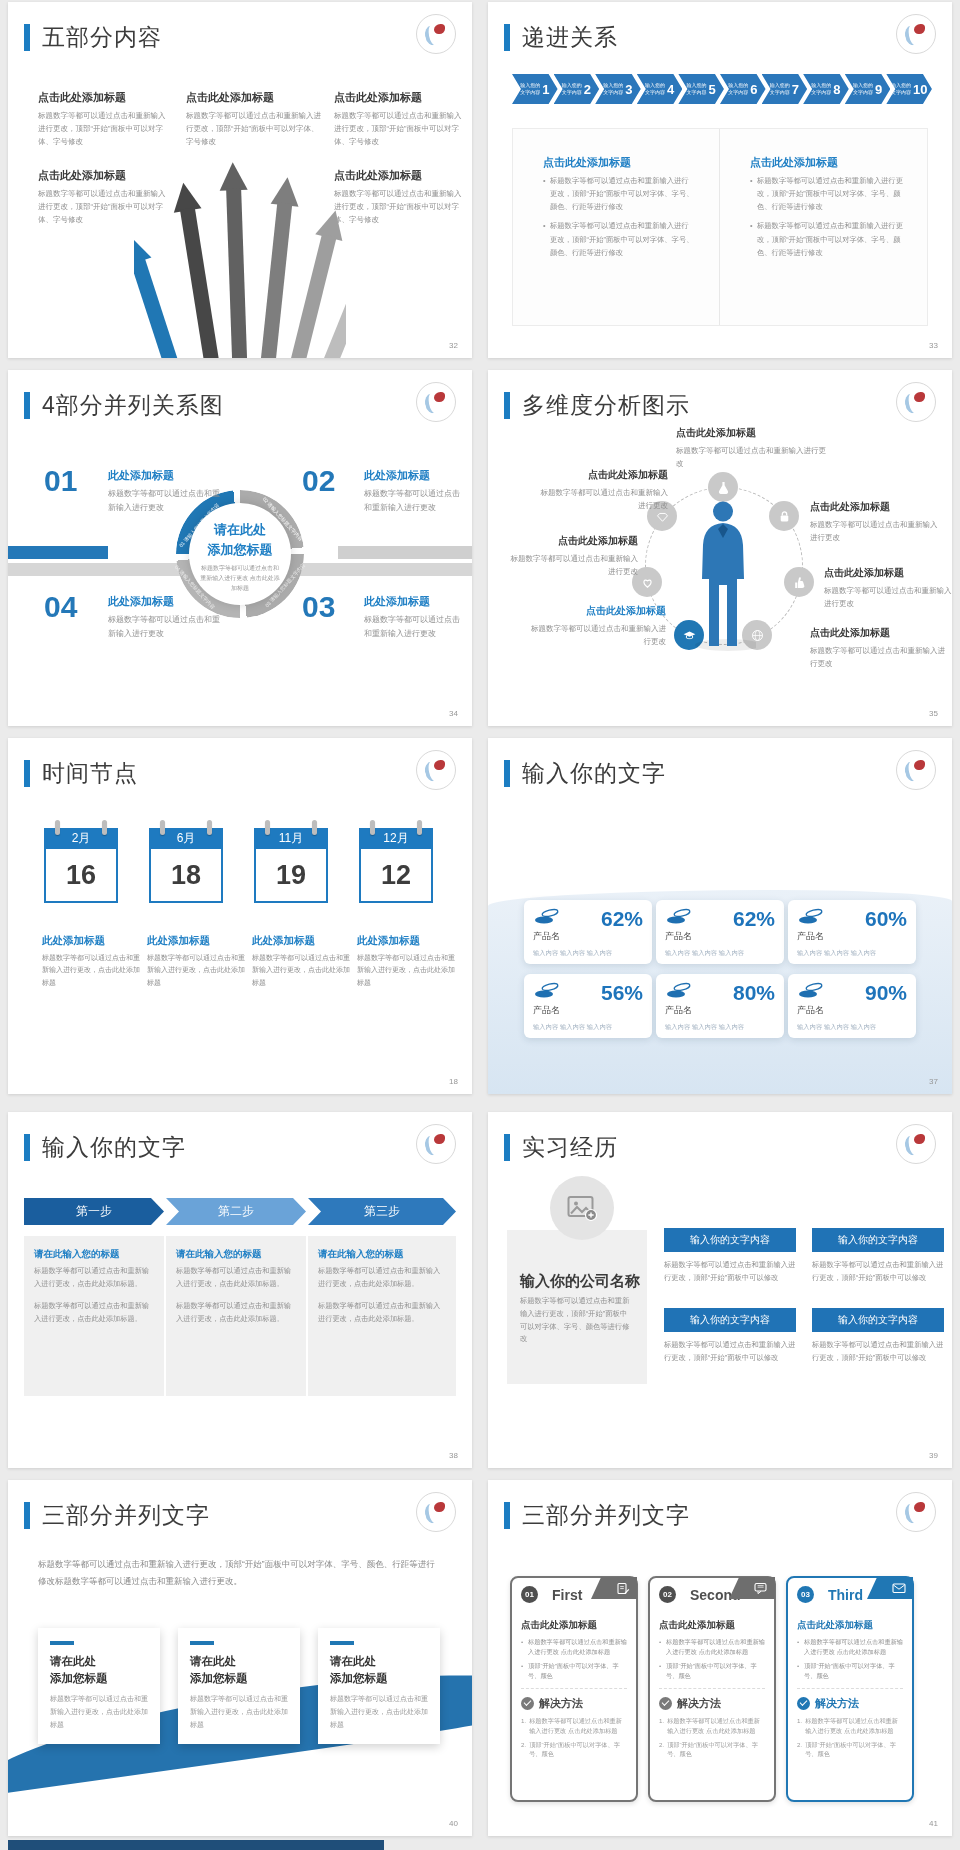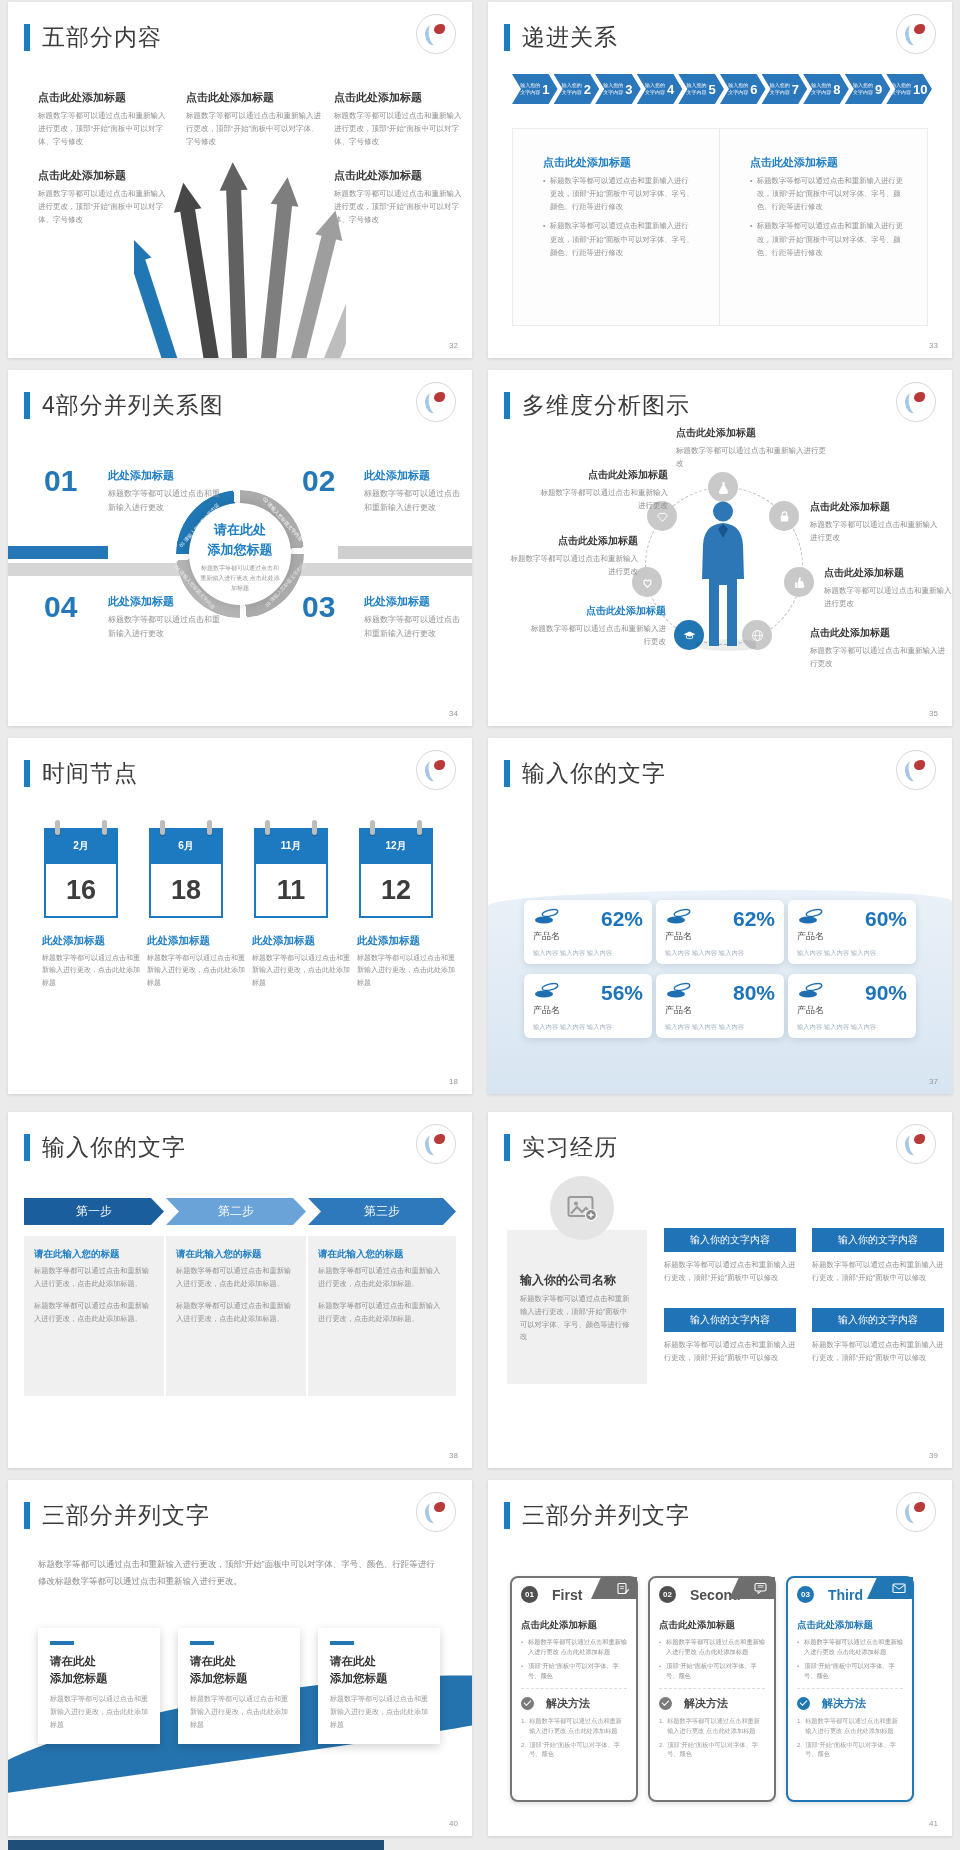--- a/index.html
+++ b/index.html
@@ -37,21 +37,21 @@
   .ring-center{position:absolute;left:181px;top:133px;width:102px;height:102px;border-radius:50%;background:#fff;box-shadow:0 0 10px rgba(0,0,0,.14);text-align:center}
   .rlab{position:absolute;font-size:5px;color:#fff;width:58px;text-align:center}
   .big-num{position:absolute;font-size:30px;font-weight:bold;color:#2478b8;line-height:1}
   
   .dashc{position:absolute;left:157px;top:117px;width:156px;height:156px;border:1px dashed #bcbcbc;border-radius:50%}
   .icir{position:absolute;width:30px;height:30px;border-radius:50%;background:#c9c9c9;display:flex;align-items:center;justify-content:center}
   .icir.blue{background:#2077b4}
   .icir svg{width:13px;height:13px}
   
   .cal{position:absolute;width:74px;height:80px}
-  .cal .hd{height:36px;background:#1e7ac0;color:#fff;font-weight:bold;font-size:10px;display:flex;align-items:center;justify-content:center}
+  .cal .hd{height:21px;background:#1e7ac0;color:#fff;font-weight:normal;font-size:12px;display:flex;align-items:center;justify-content:center}
   .cal .bd{height:52px;background:#fff;border:2px solid #1e7ac0;border-top:none;display:flex;align-items:center;justify-content:center;font-size:27px;font-weight:bold;color:#3d3d3d}
   .pin{position:absolute;top:-8px;width:5px;height:15px;background:#bdbdbd;border-radius:2.5px;box-shadow:0 1px 1px rgba(0,0,0,.25)}
   
   .blueband{position:absolute;left:0;top:152px;width:464px;height:204px;background:linear-gradient(#eaf1f8,#d7e5f2);border-radius:100% 60% 0 0/26px 18px 0 0}
   .pcard{position:absolute;width:128px;height:64px;background:#fff;border-radius:6px;box-shadow:0 2px 7px rgba(27,62,95,.14)}
   .pcard .pct{position:absolute;right:9px;top:7px;font-size:21px;font-weight:bold;color:#1e74bb}
   .pcard .lbl{position:absolute;left:9px;top:30px;font-size:9px;color:#4a4a4a}
   .pcard .sub{position:absolute;left:9px;bottom:6px;font-size:6.3px;color:#9fafbf;white-space:nowrap}
   .pcard svg{position:absolute;left:10px;top:7px}
   
@@ -80,21 +80,21 @@
   .s41c.blue .badge{background:#2077b4}
   .cname{font-size:14px;font-weight:bold;color:#4f4f4f;margin-left:14px;vertical-align:middle}
   .s41c.blue .cname{color:#2077b4}
   .tab{position:absolute;top:-1px;right:-1px;width:46px;height:22px;background:#6e6e6e;clip-path:polygon(22% 0,100% 0,100% 100%,0 100%);display:flex;align-items:center;justify-content:flex-end;padding-right:7px;box-sizing:border-box}
   .s41c.blue .tab{background:#2077b4}
   .s41b{padding:4px 9px 0}
   .s41b .ch{font-weight:bold;font-size:9.5px;color:#3d3d3d;margin:4px 0 5px}
   .s41c.blue .ch{color:#2077b4}
   .s41b .bu{font-size:6.2px;margin-bottom:4px;line-height:1.6}
   .divider{border-top:1px dashed #dcdcdc;margin:7px 9px}
-  .solrow{display:flex;align-items:center;gap:12px;padding:0 9px;margin-bottom:5px}
+  .solrow{display:flex;align-items:center;gap:5px;padding:0 9px;margin-bottom:5px}
   .check{width:13px;height:13px;border-radius:50%;background:#7a7a7a;position:relative;flex:0 0 13px}
   .s41c.blue .check{background:#2077b4}
   .check:after{content:"";position:absolute;left:3px;top:3.5px;width:6px;height:3px;border-left:1.6px solid #fff;border-bottom:1.6px solid #fff;transform:rotate(-45deg)}
   .soltxt{font-weight:bold;font-size:11px;color:#4a4a4a}
   .s41c.blue .soltxt{color:#2077b4}
   .nit{display:flex;gap:3px;font-size:6.2px;color:#9a9a9a;line-height:1.6;padding:0 9px;margin-bottom:4px}
   .nit .mk{flex:0 0 auto}
   .next-strip{position:absolute;left:8px;top:1840px;width:376px;height:10px;background:#1f4e79}
 </style>
 </head>
@@ -398,21 +398,21 @@
   <div class="cal" style="left:141px;top:90px">
     <span class="pin" style="left:11px"></span>
         <span class="pin" style="right:11px"></span>
     <div class="hd">6月</div>
     <div class="bd">18</div>
   </div>
   <div class="cal" style="left:246px;top:90px">
     <span class="pin" style="left:11px"></span>
         <span class="pin" style="right:11px"></span>
     <div class="hd">11月</div>
-    <div class="bd">11</div>
+    <div class="bd">19</div>
   </div>
   <div class="cal" style="left:351px;top:90px">
     <span class="pin" style="left:11px"></span>
         <span class="pin" style="right:11px"></span>
     <div class="hd">12月</div>
     <div class="bd">12</div>
   </div>
   <div class="abs" style="left:34px;top:196px;width:98px">
     <div class="ph-h blue" style="font-size:10.5px">此处添加标题</div>
     <div class="ph-t" style="font-size:7px">标题数字等都可以通过点击和重新输入进行更改，点击此处添加标题</div>
@@ -536,21 +536,21 @@
   <div class="imgcircle">
     <svg width="30" height="26" viewBox="0 0 30 26">
           <rect x="1.5" y="2" width="24" height="19" rx="2" fill="none" stroke="#9a9a9a" stroke-width="2"></rect>
           <circle cx="9" cy="8.5" r="2" fill="#9a9a9a"></circle>
           <path d="M4 18.5 10 12l5 5 4-4 5.5 5.5" fill="none" stroke="#9a9a9a" stroke-width="2"></path>
           <circle cx="24" cy="20" r="5.5" fill="#8b8b8b" stroke="#fff" stroke-width="1.2"></circle>
           <path d="M24 17.4v5.2M21.4 20h5.2" stroke="#fff" stroke-width="1.4"></path>
         </svg>
   </div>
   <div class="s39card">
-    <div class="ph-h" style="font-size:12px">输入你的公司名称</div>
+    <div class="ph-h" style="font-size:15px">输入你的公司名称</div>
     <div class="ph-t" style="font-size:7.3px">标题数字等都可以通过点击和重新输入进行更改，顶部“开始”面板中可以对字体、字号、颜色等进行修改</div>
   </div>
   <div class="bluebar" style="left:176px;top:116px;width:132px">输入你的文字内容</div>
   <div class="s39t" style="left:176px;top:146px;width:132px">标题数字等都可以通过点击和重新输入进行更改，顶部“开始”面板中可以修改</div>
   <div class="bluebar" style="left:324px;top:116px;width:132px">输入你的文字内容</div>
   <div class="s39t" style="left:324px;top:146px;width:132px">标题数字等都可以通过点击和重新输入进行更改，顶部“开始”面板中可以修改</div>
   <div class="bluebar" style="left:176px;top:196px;width:132px">输入你的文字内容</div>
   <div class="s39t" style="left:176px;top:226px;width:132px">标题数字等都可以通过点击和重新输入进行更改，顶部“开始”面板中可以修改</div>
   <div class="bluebar" style="left:324px;top:196px;width:132px">输入你的文字内容</div>
   <div class="s39t" style="left:324px;top:226px;width:132px">标题数字等都可以通过点击和重新输入进行更改，顶部“开始”面板中可以修改</div>

